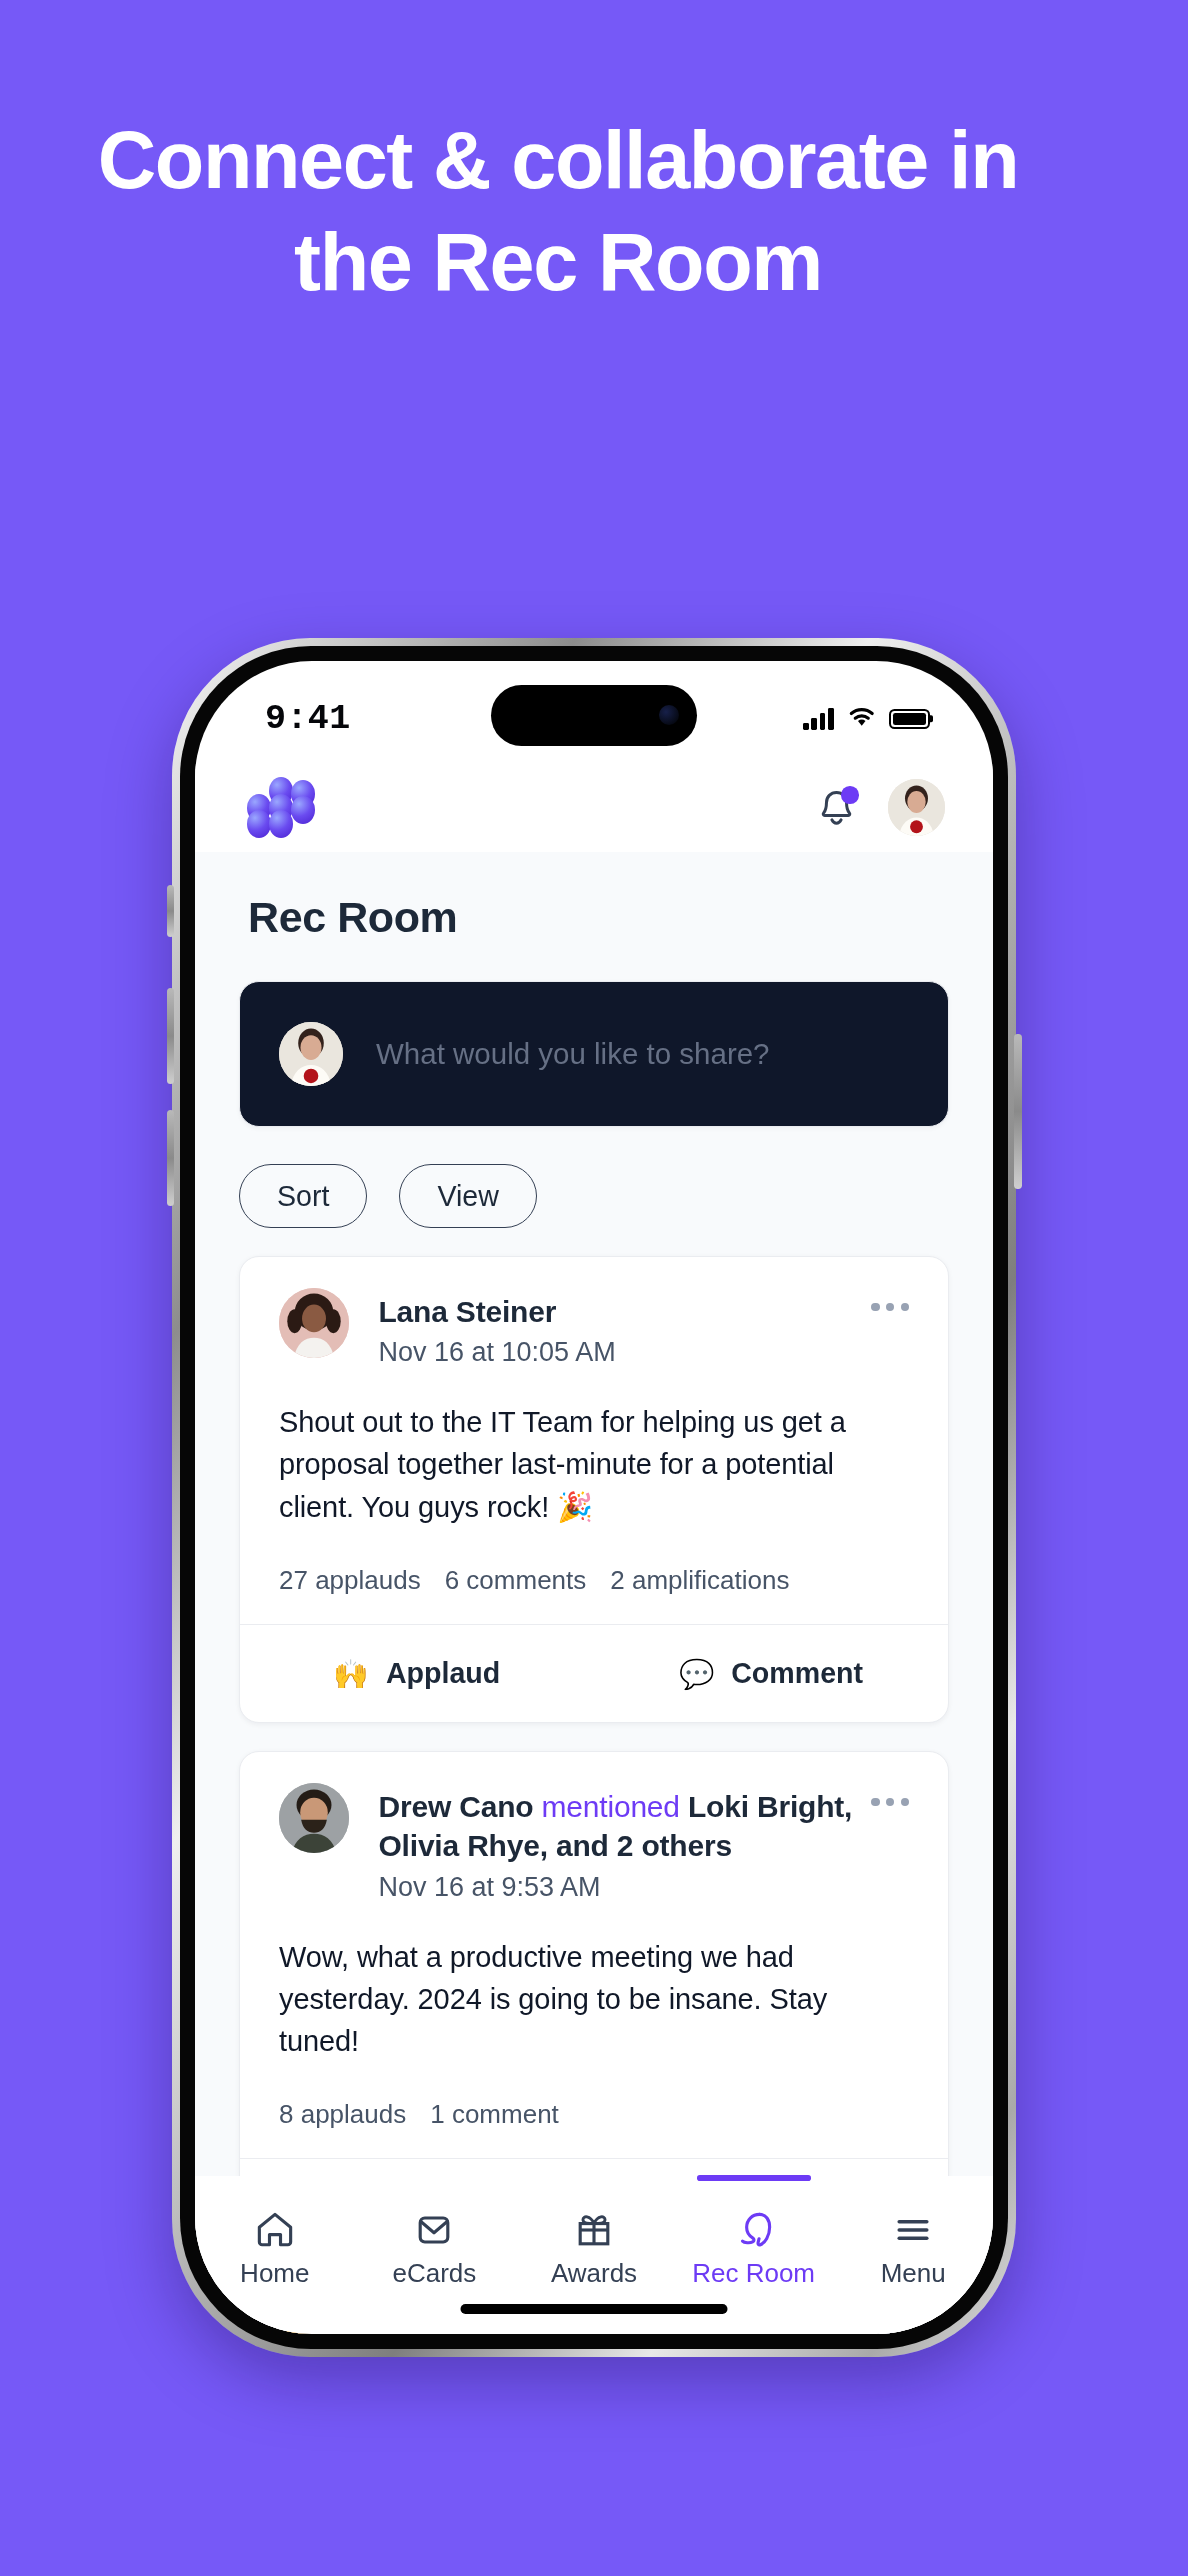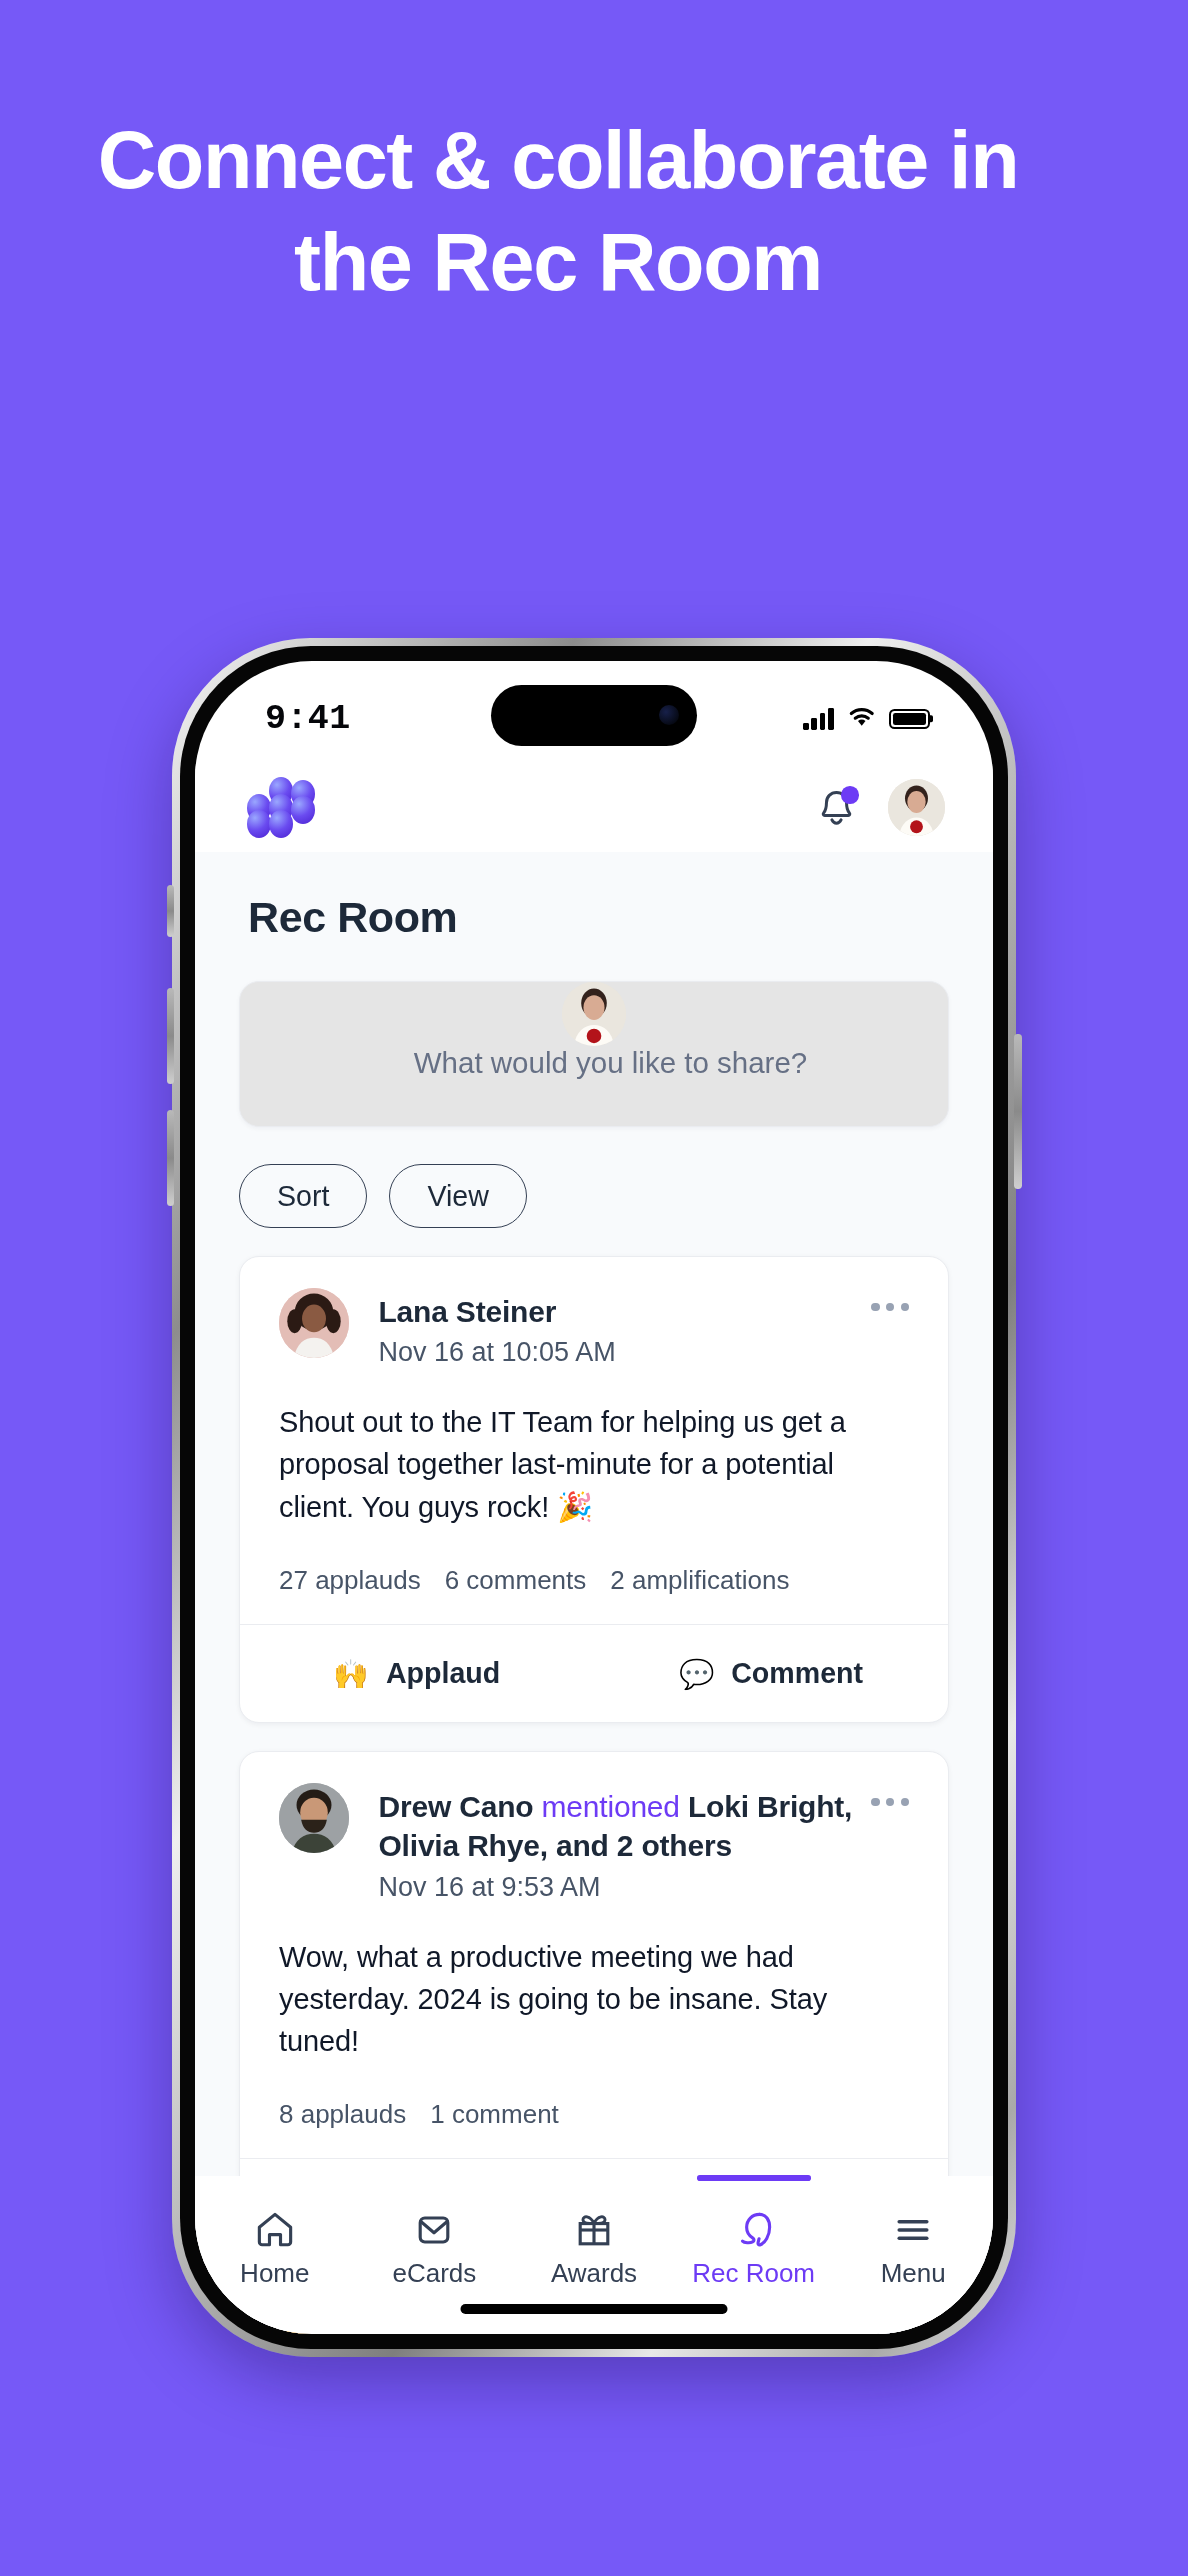--- a/index.html
+++ b/index.html
@@ -120,29 +120,28 @@
   .av-drew { background:#9FA3A6; }
   .av-andi { background:#E8A83A; }
 
   
   .feed { flex:1 1 auto; background:#F8FAFC; overflow:hidden; position:relative; }
   .page-title {
     font-size:43px; font-weight:700; color:#1D2939;
     padding:41px 0 0 53px; letter-spacing:-0.4px;
   }
   .composer {
-    margin:39px 44px 0 44px; background:#e5e5e5;
+    margin:39px 44px 0 44px; background:#0f172a;
     border:1.4px solid #EAECF0; border-radius:20px;
     height:146px; display:flex; align-items:center; padding:0 39px;
     box-shadow:0 1.8px 4.6px rgba(16,24,40,.04);
-    flex-direction:column;
   }
   .composer-ph { font-size:29.5px; color:#667085; margin-left:33px; }
 
-  .chips { display:flex; gap:22px; padding:37px 0 0 44px; }
+  .chips { display:flex; gap:32px; padding:37px 0 0 44px; }
   .chip {
     border:1.7px solid #344054; border-radius:920px;
     padding:14.7px 37px; font-size:28.6px; color:#1D2939; font-weight:400;
     background:transparent;
   }
 
   .card {
     margin:28px 44px 0 44px; background:#fff;
     border:1.4px solid #EAECF0; border-radius:20px;
     box-shadow:0 1.8px 5.5px rgba(16,24,40,.05);

